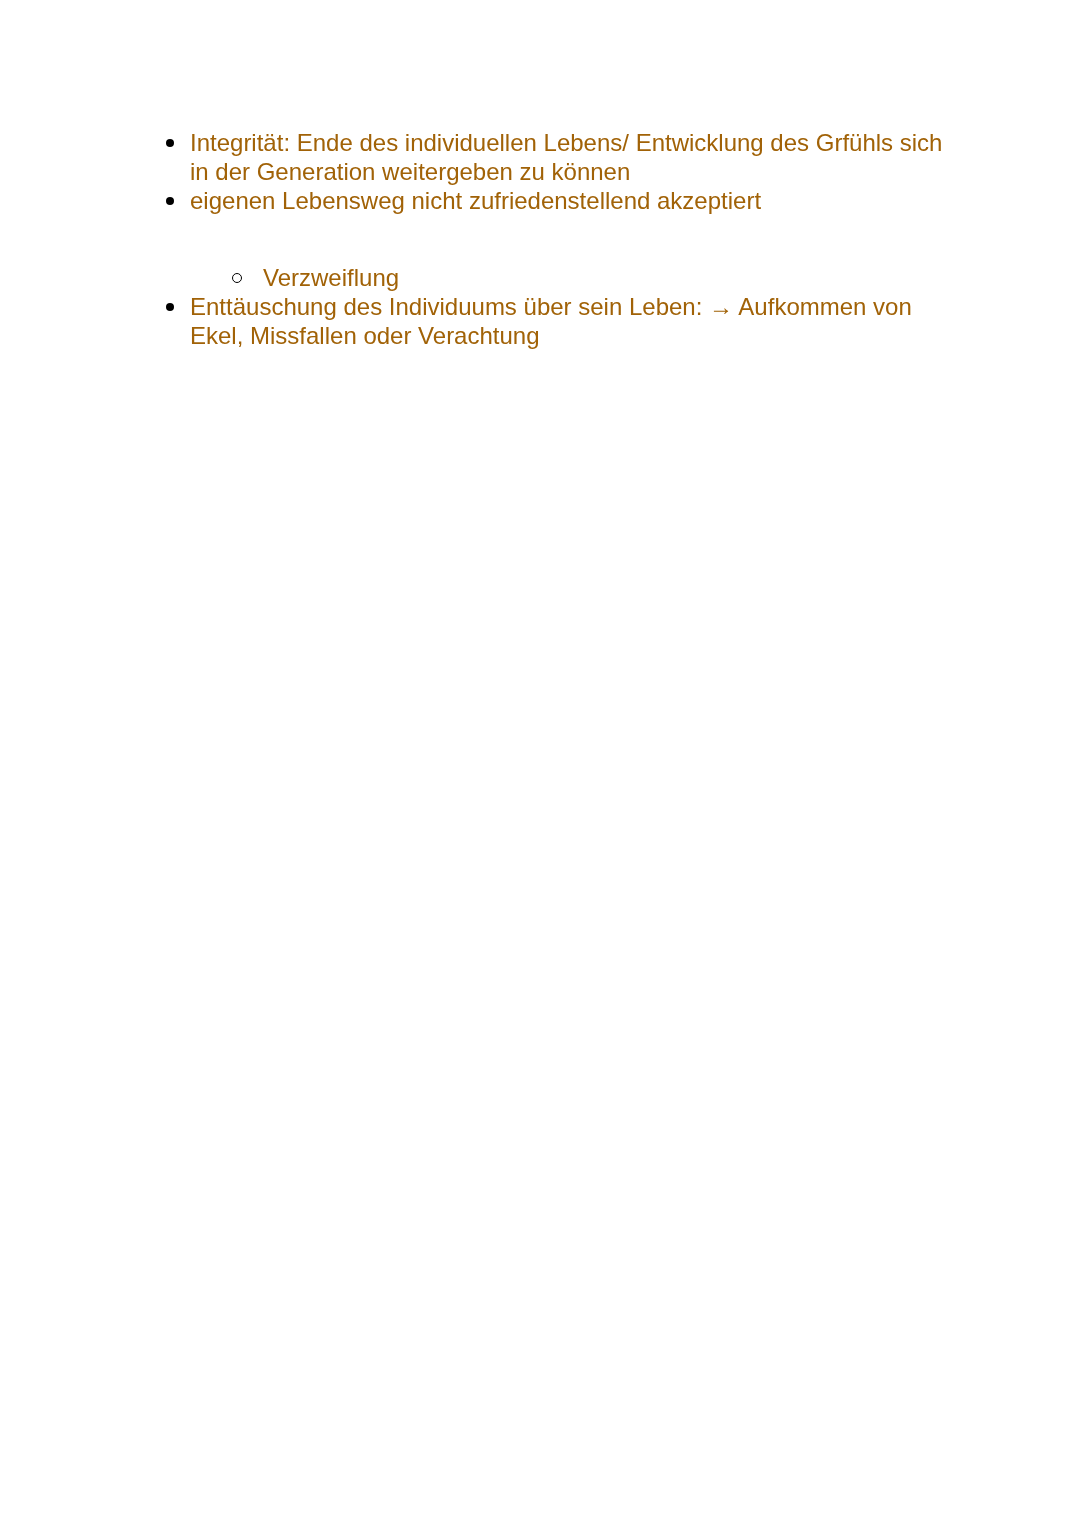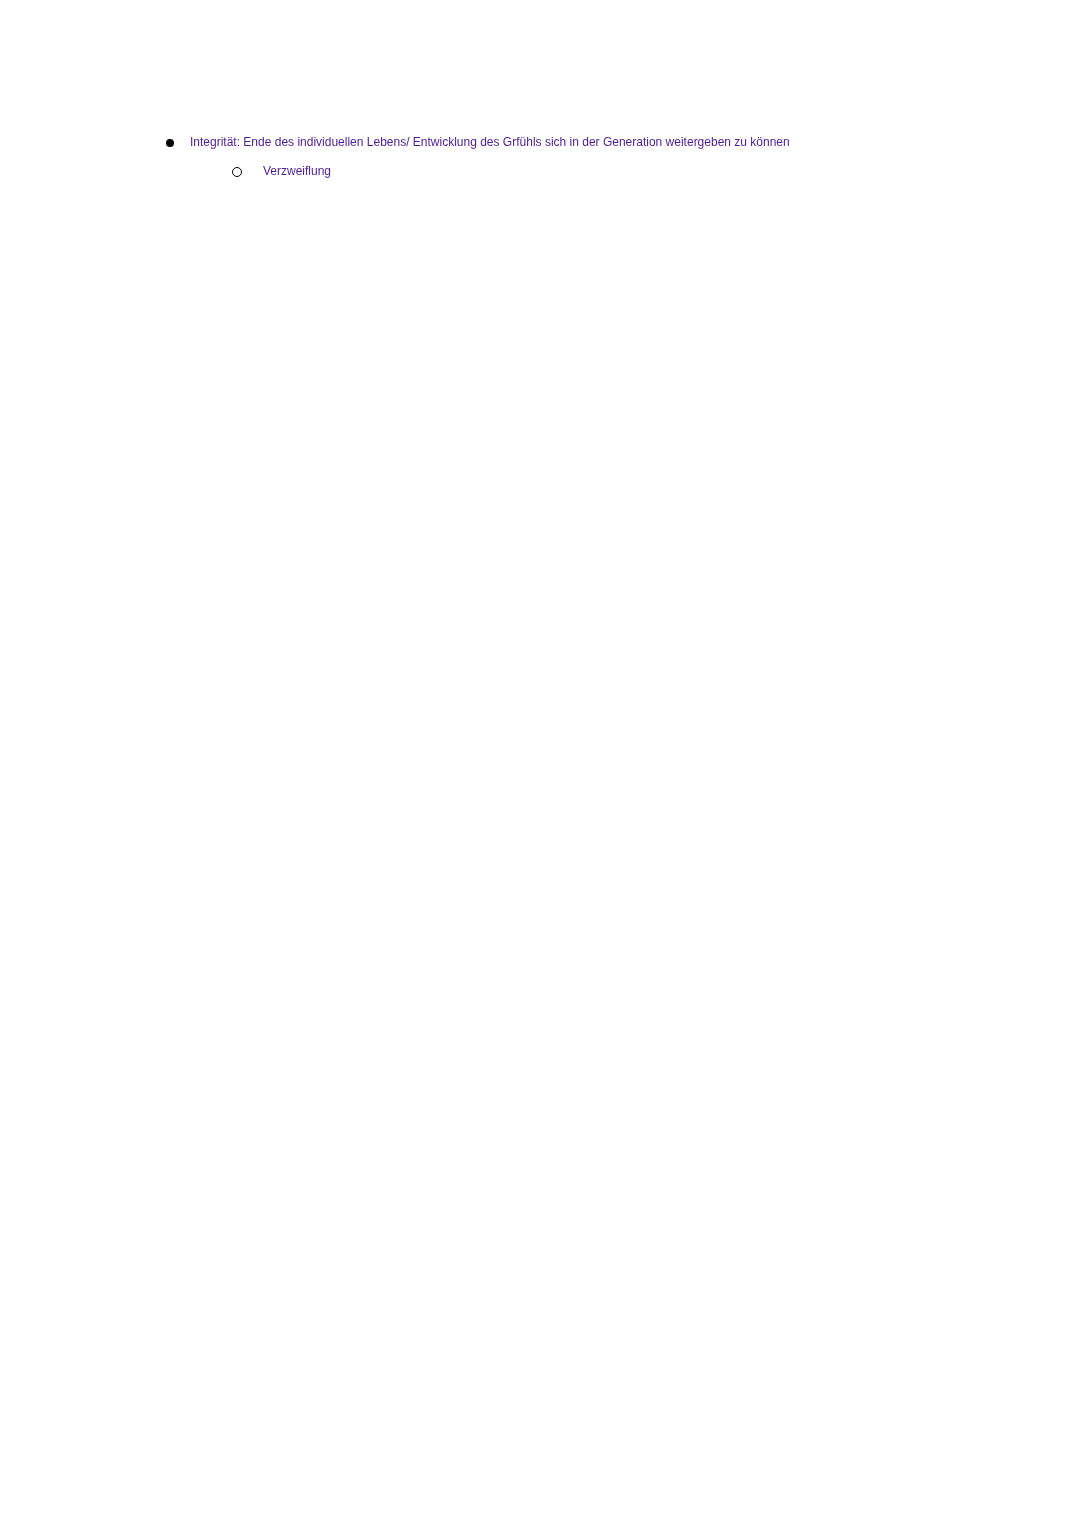--- a/index.html
+++ b/index.html
@@ -17,30 +17,30 @@
     color: #000000;
   }
   .doc-list {
     position: absolute;
     top: 128px;
     left: 0;
     width: 1080px;
   }
   .li {
     position: relative;
-    font-size: 12px;
+    font-size: 24px;
     line-height: 29px;
-    color: #4c1d95;
+    color: #a16207;
   }
   .li .text {
     display: block;
   }
   .li.l1 { padding-left: 190px; }
   .li.l1 .text { max-width: 765px; }
-  .li.l2 { padding-left: 263px; }
+  .li.l2 { padding-left: 263px; margin-top: 48px; }
   .li.l2 .text { max-width: 690px; }
   .marker {
     position: absolute;
     top: 10.5px;
     border-radius: 50%;
     box-sizing: border-box;
   }
   .li.l1 .marker {
     left: 166px;
     width: 8px;
@@ -60,22 +60,30 @@
 <body>
 
 <div class="page">
   <div class="doc-list">
 
     <div class="li l1">
       <span class="marker"></span>
       <span class="text">Integrität: Ende des individuellen Lebens/ Entwicklung des Grfühls sich in der Generation weitergeben zu können</span>
     </div>
 
+    <div class="li l1">
+      <span class="marker"></span>
+      <span class="text">eigenen Lebensweg nicht zufriedenstellend akzeptiert</span>
+    </div>
 
     <div class="li l2">
       <span class="marker"></span>
       <span class="text">Verzweiflung</span>
     </div>
 
+    <div class="li l1">
+      <span class="marker"></span>
+      <span class="text">Enttäuschung des Individuums über sein Leben: → Aufkommen von Ekel, Missfallen oder Verachtung</span>
+    </div>
 
 
   </div>
 </div>
 
 </body></html>

